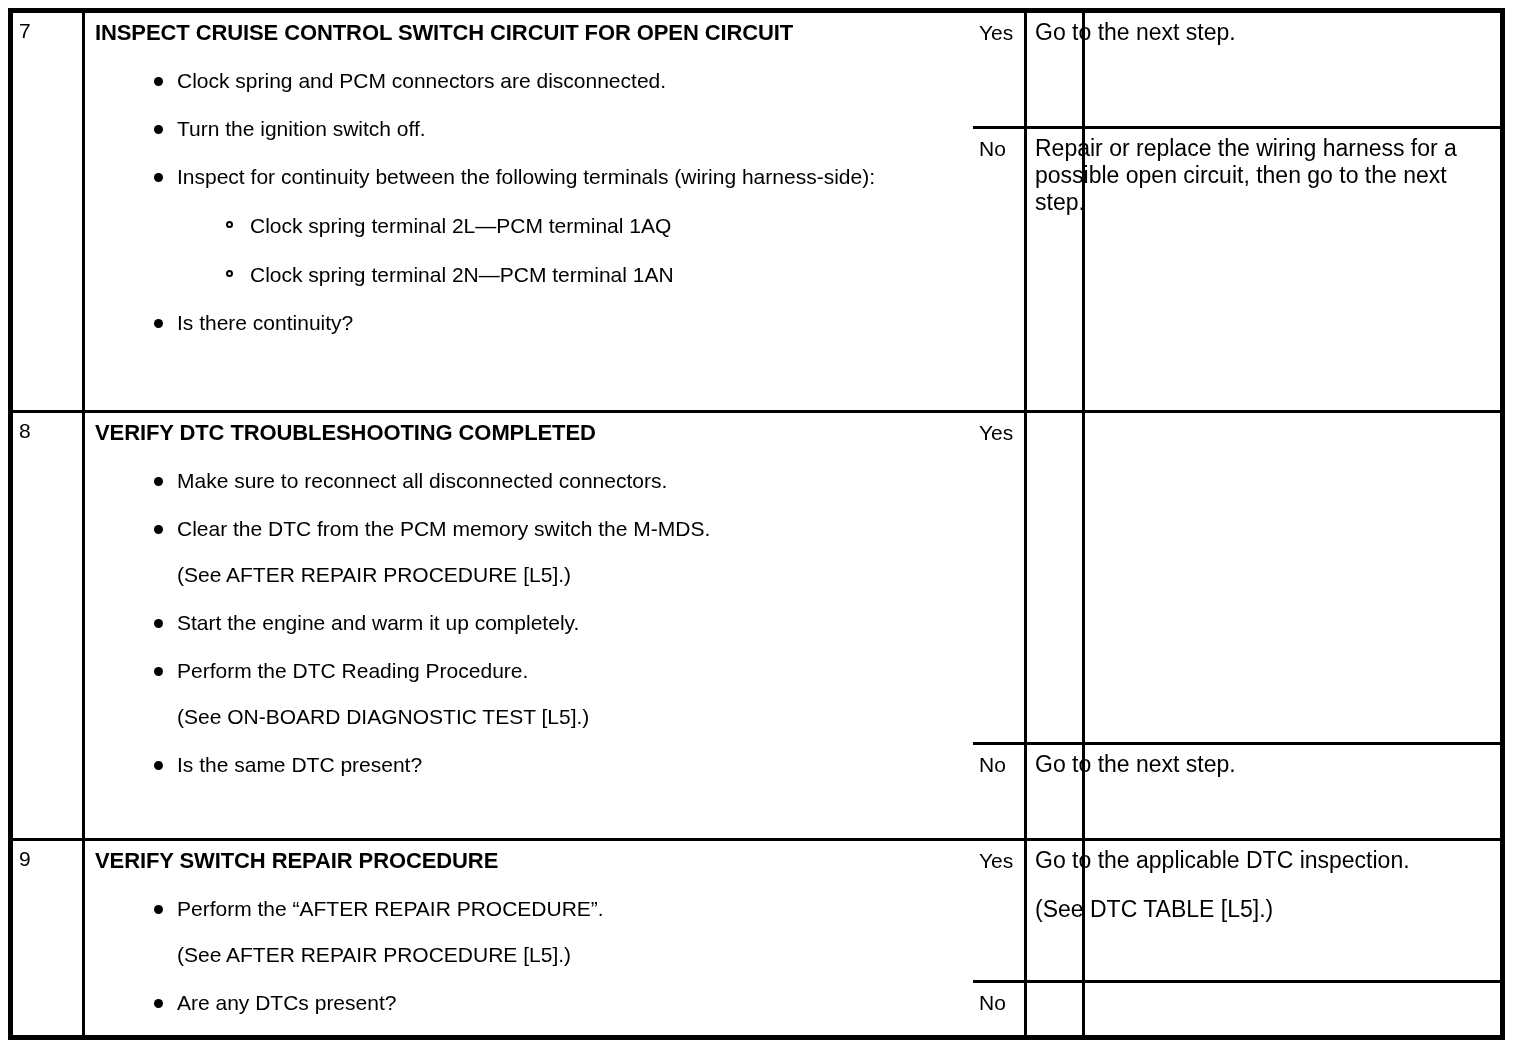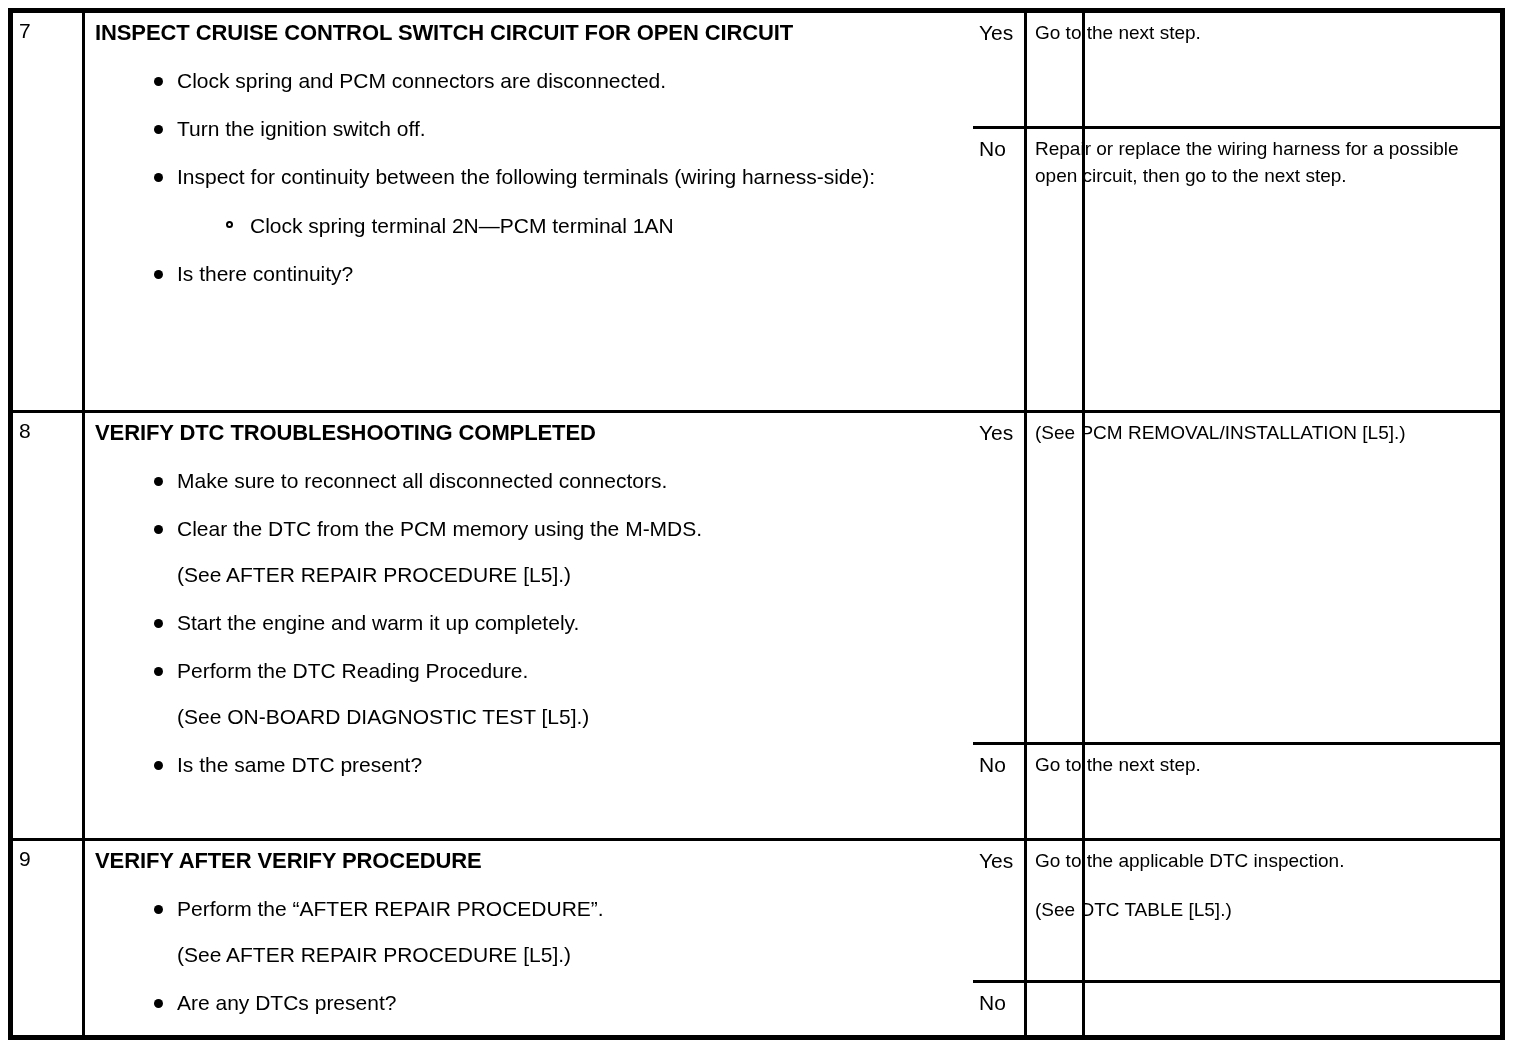--- a/index.html
+++ b/index.html
@@ -151,21 +151,21 @@
     line-height: 27px;
   }
   .col-act {
     position: absolute;
     left: 54px;
     right: 0;
     top: 0;
     bottom: 0;
     box-sizing: border-box;
     padding: 6px 10px 0 8px;
-    font-size: 19px;
+    font-size: 23px;
     line-height: 27px;
   }
   .col-act p {
     margin: 0;
   }
   .col-act p + p {
     margin-top: 22px;
   }
 </style>
 </head>
@@ -188,20 +188,23 @@
           </li>
           <li class="bullet">
             <span>Turn the ignition switch off.</span>
           </li>
           <li class="bullet">
             <span>Inspect for continuity between the following terminals (wiring harness-side):</span>
           </li>
         </ul>
         <ul class="subbullets">
           <li>
+            <span>Clock spring terminal 2L—PCM terminal 1AQ</span>
+          </li>
+          <li>
             <span>Clock spring terminal 2N—PCM terminal 1AN</span>
           </li>
         </ul>
         <ul class="bullets">
           <li class="bullet">
             <span>Is there continuity?</span>
           </li>
         </ul>
       </div>
 
@@ -231,21 +234,21 @@
         <span>8</span>
       </div>
 
       <div class="col-desc">
         <div class="desc-title">VERIFY DTC TROUBLESHOOTING COMPLETED</div>
         <ul class="bullets">
           <li class="bullet">
             <span>Make sure to reconnect all disconnected connectors.</span>
           </li>
           <li class="bullet">
-            <span>Clear the DTC from the PCM memory using the M-MDS.</span>
+            <span>Clear the DTC from the PCM memory switch the M-MDS.</span>
           </li>
           <li class="plain">
             <span>(See AFTER REPAIR PROCEDURE [L5].)</span>
           </li>
           <li class="bullet">
             <span>Start the engine and warm it up completely.</span>
           </li>
           <li class="bullet">
             <span>Perform the DTC Reading Procedure.</span>
           </li>
@@ -256,21 +259,20 @@
             <span>Is the same DTC present?</span>
           </li>
         </ul>
       </div>
 
       <div class="answer-block split" style="top:0; height:332px;">
         <div class="col-ans">
           <span>Yes</span>
         </div>
         <div class="col-act">
-          <p>(See PCM REMOVAL/INSTALLATION [L5].)</p>
         </div>
       </div>
 
       <div class="answer-block" style="top:332px; bottom:0;">
         <div class="col-ans">
           <span>No</span>
         </div>
         <div class="col-act">
           <p>Go to the next step.</p>
         </div>
@@ -278,21 +280,21 @@
 
     </div>
 
     <div class="step-row r9">
 
       <div class="col-num">
         <span>9</span>
       </div>
 
       <div class="col-desc">
-        <div class="desc-title">VERIFY AFTER VERIFY PROCEDURE</div>
+        <div class="desc-title">VERIFY SWITCH REPAIR PROCEDURE</div>
         <ul class="bullets">
           <li class="bullet">
             <span>Perform the “AFTER REPAIR PROCEDURE”.</span>
           </li>
           <li class="plain">
             <span>(See AFTER REPAIR PROCEDURE [L5].)</span>
           </li>
           <li class="bullet">
             <span>Are any DTCs present?</span>
           </li>

